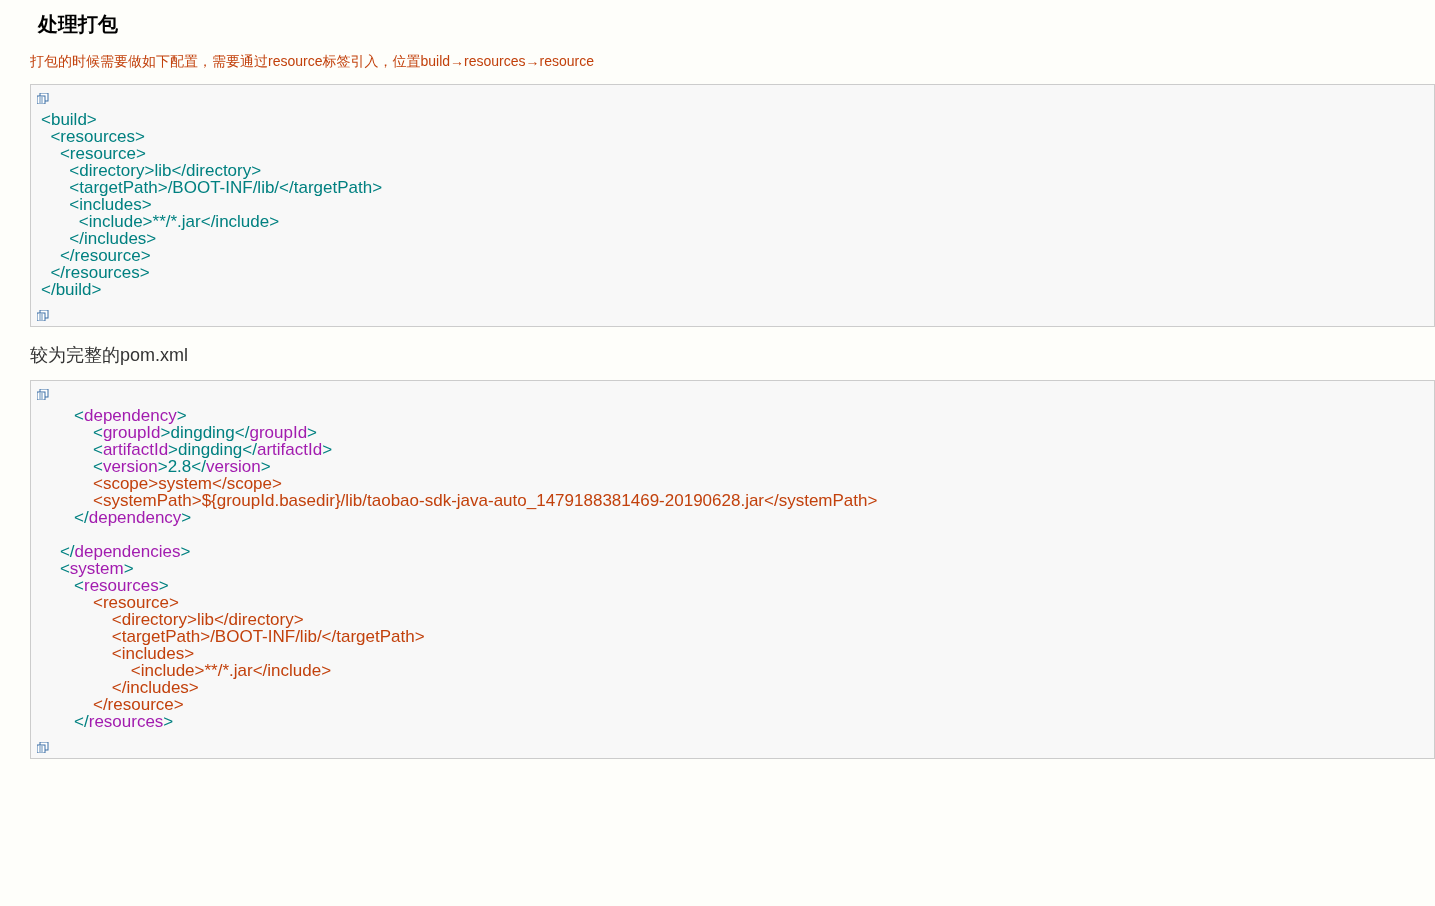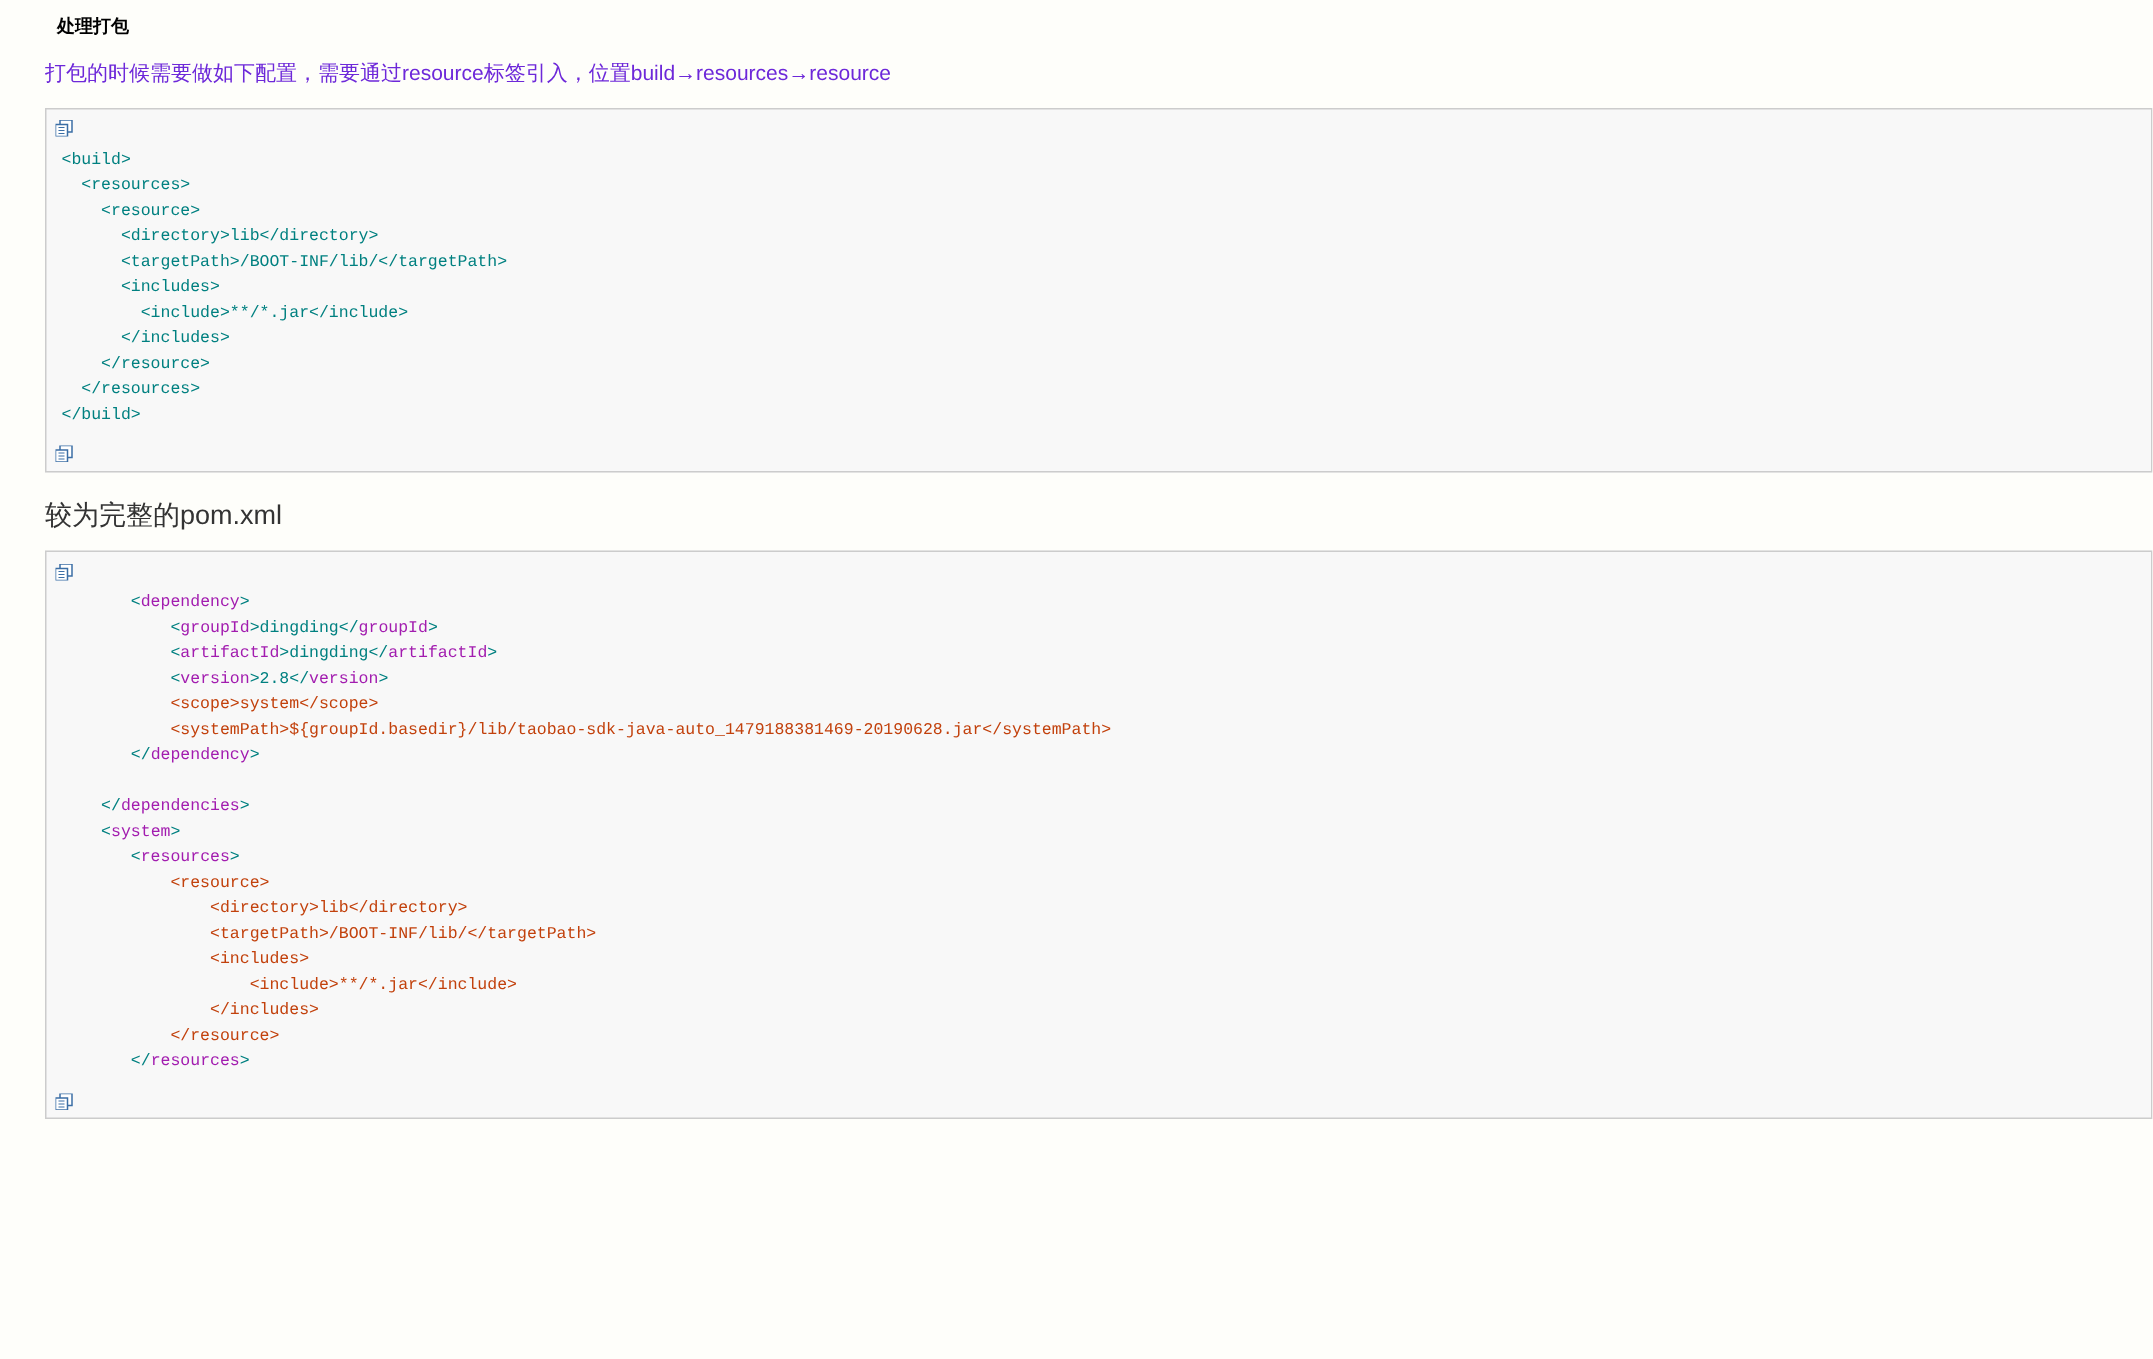--- a/index.html
+++ b/index.html
@@ -8,29 +8,29 @@
     font-family: -apple-system, BlinkMacSystemFont, "Segoe UI", "PingFang SC", "Microsoft YaHei", sans-serif;
     font-size: 14px;
     color: #333;
     background: #fefefa;
     line-height: 1.6;
   }
   .container {
     padding: 0 0 0 30px;
   }
   h2 {
-    font-size: 12px;
+    font-size: 20px;
     font-weight: 700;
     margin: 8px 0 10px 0;
     color: #000;
     padding-left: 8px;
   }
   .intro {
     margin: 0 0 12px 0;
-    color: #6d28d9;
+    color: #c2410c;
     font-size: 14px;
   }
   .code-box {
     border: 1px solid #ccc;
     background: #f8f8f8;
     position: relative;
     margin: 8px 0 14px 0;
     padding: 2px 0;
   }
   .code-header, .code-footer {
@@ -39,22 +39,22 @@
   }
   .copy-icon {
     width: 13px;
     height: 11px;
     display: inline-block;
     vertical-align: middle;
   }
   pre {
     margin: 0;
     padding: 4px 10px 6px 10px;
-    font-family: Liberation Mono, monospace;
-    font-size: 11px;
+    font-family: Liberation Sans, sans-serif;
+    font-size: 17px;
     line-height: 17px;
     color: #008080;
     white-space: pre;
     overflow-x: auto;
   }
   ul {
     margin: 6px 0 14px 0;
     padding-left: 44px;
   }
   li {

